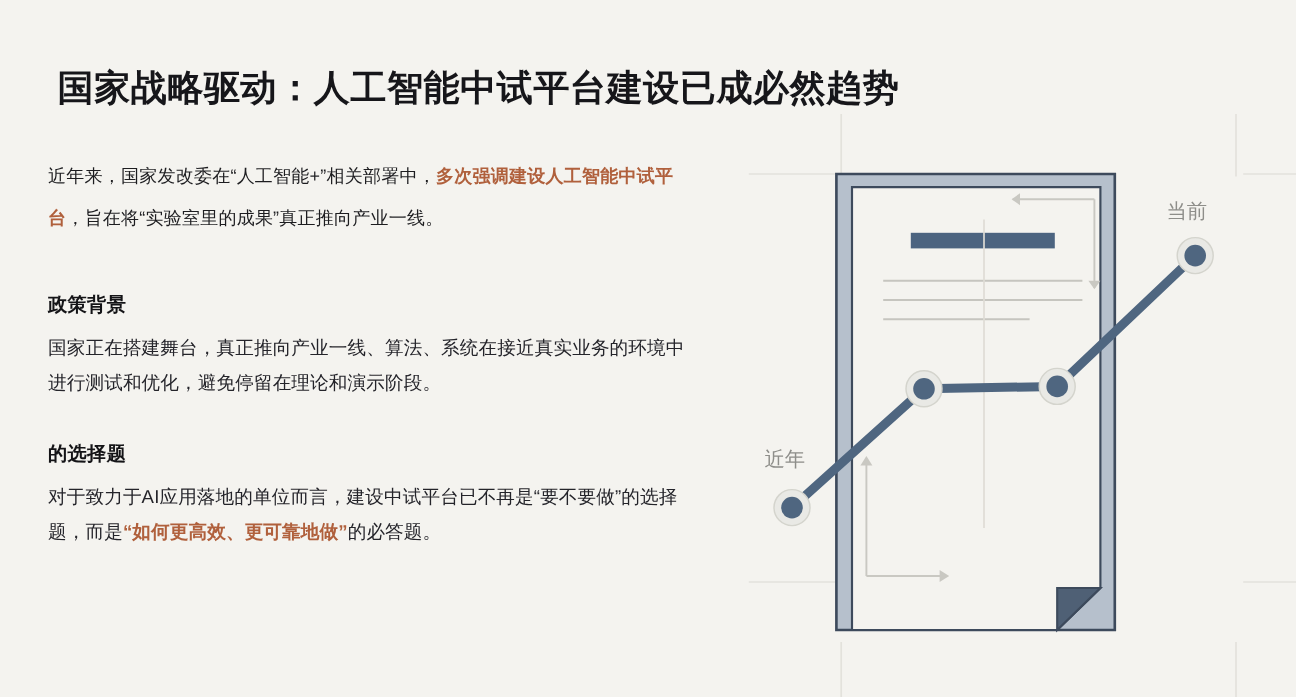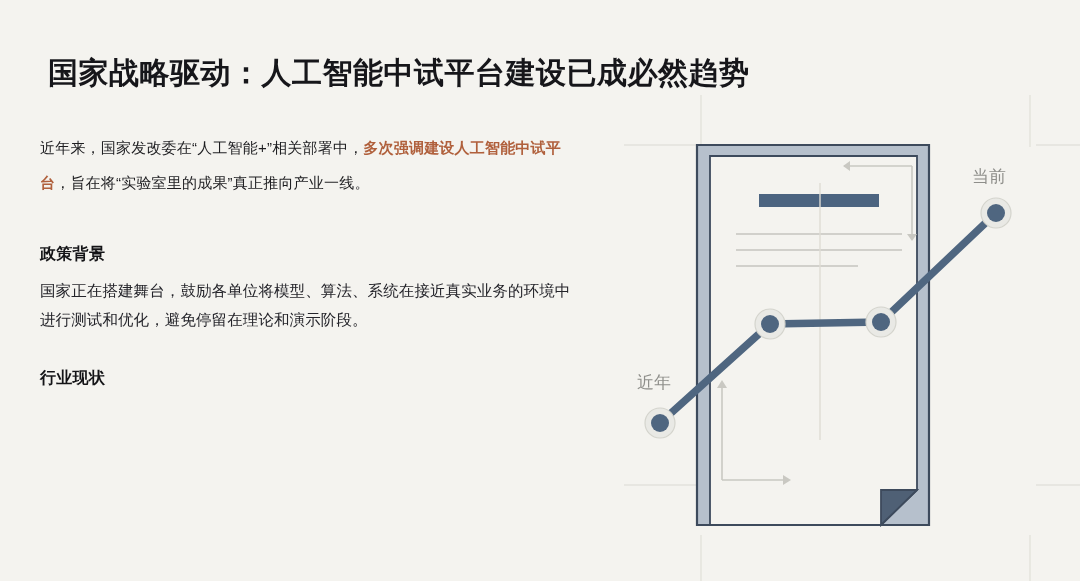--- a/index.html
+++ b/index.html
@@ -88,25 +88,26 @@
 <div class="slide">
 
   <h1 class="slide-title">国家战略驱动：人工智能中试平台建设已成必然趋势</h1>
 
   <div class="left-col">
 
     <p class="intro"><span>近年来，国家发改委在“人工智能+”相关部署中，</span><span class="accent">多次强调建设人工智能中试平台</span><span>，旨在将“实验室里的成果”真正推向产业一线。</span></p>
 
     <div class="section">
       <h2 class="section-head">政策背景</h2>
-      <p class="section-body">国家正在搭建舞台，鼓励各单位将模型、算法、系统在接近真实业务的环境中进行测试和优化，避免停留在理论和演示阶段。</p>
+      <p class="section-body">国家正在搭建舞台，真正推向产业一线、算法、系统在接近真实业务的环境中进行测试和优化，避免停留在理论和演示阶段。</p>
     </div>
 
     <div class="section">
-      <h2 class="section-head">行业现状</h2>
+      <h2 class="section-head">的选择题</h2>
+      <p class="section-body"><span>对于致力于AI应用落地的单位而言，建设中试平台已不再是“要不要做”的选择题，而是</span><span class="accent">“如何更高效、更可靠地做”</span><span>的必答题。</span></p>
     </div>
 
   </div>
 
   <div class="illus">
     <svg width="484" height="486" viewBox="0 0 484 486" xmlns="http://www.w3.org/2000/svg">
 
       <g stroke="#e3e2dc" stroke-width="1.4" fill="none">
         <line x1="105" y1="0" x2="105" y2="52"></line>
         <line x1="105" y1="440" x2="105" y2="486"></line>

